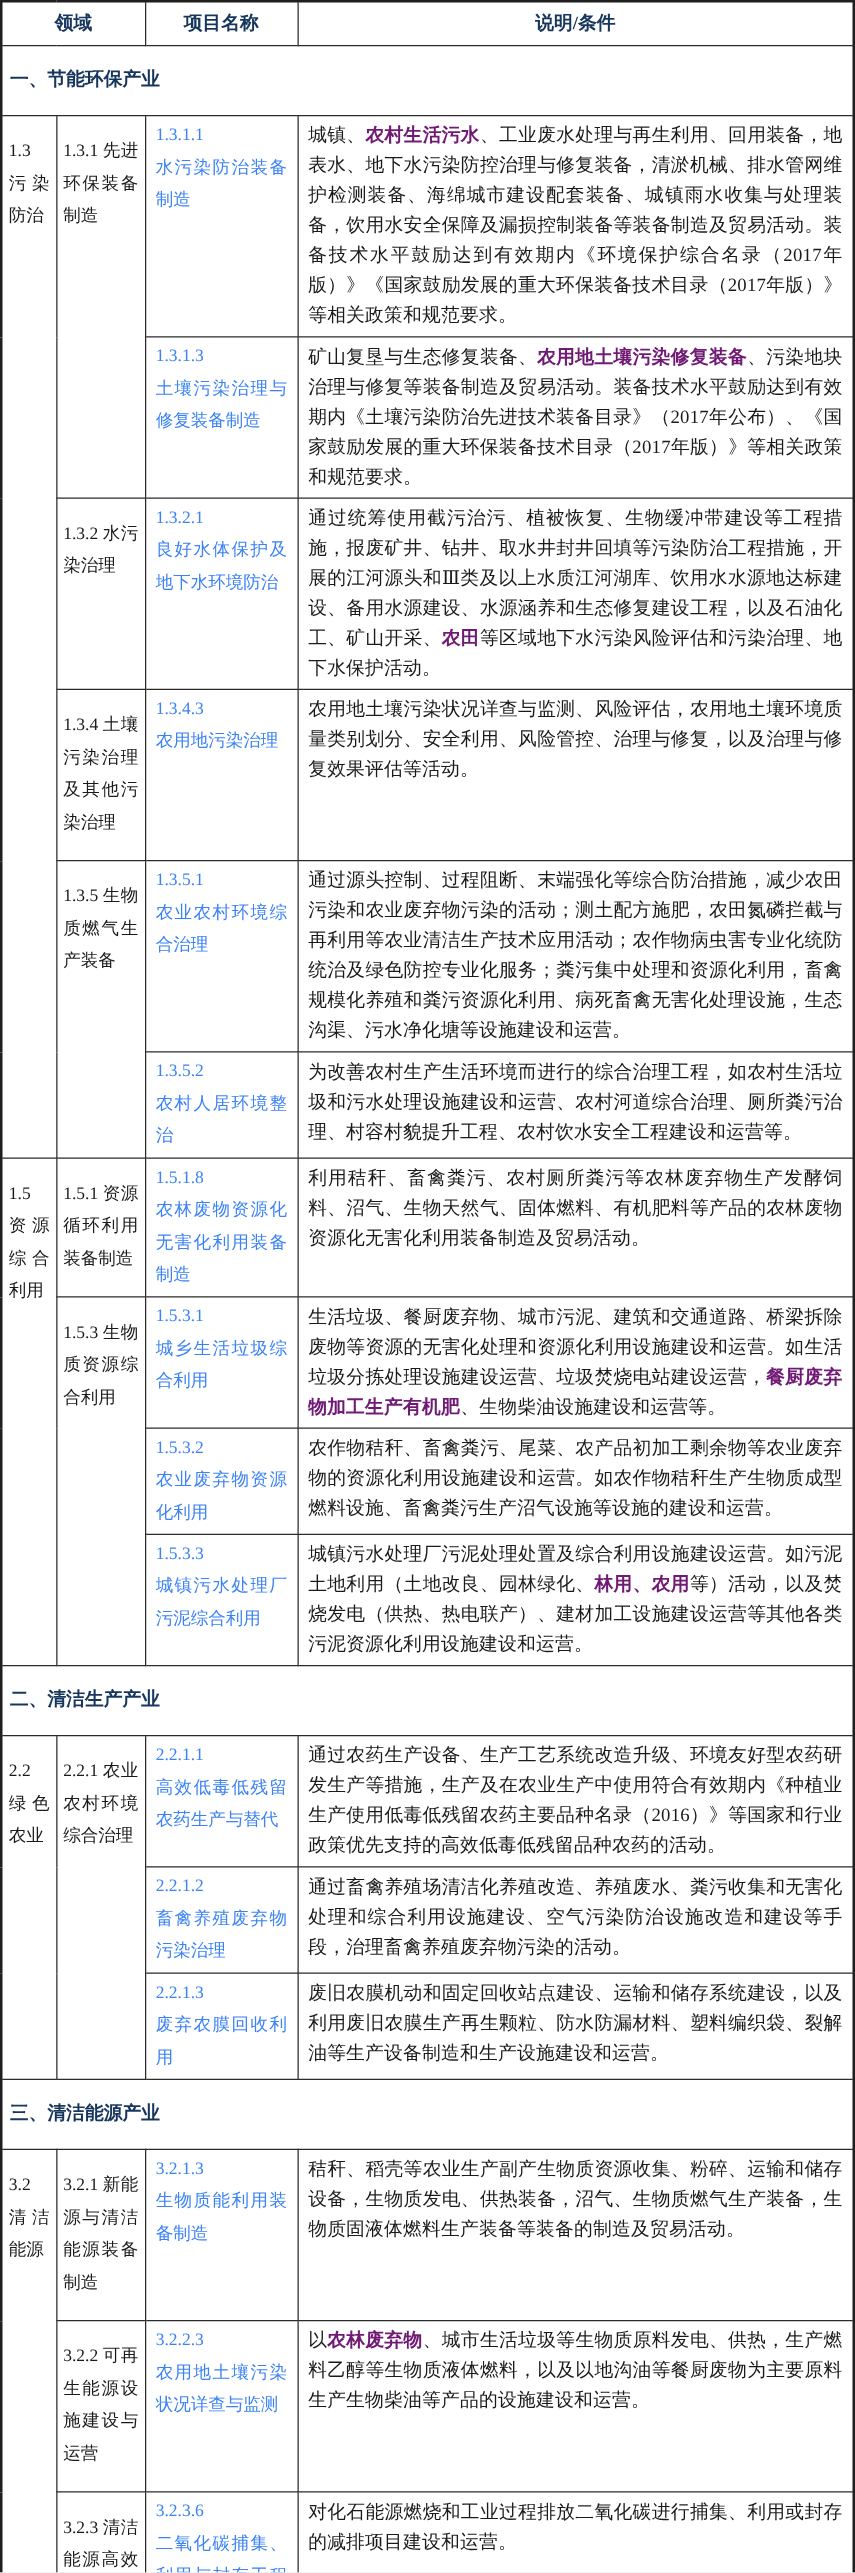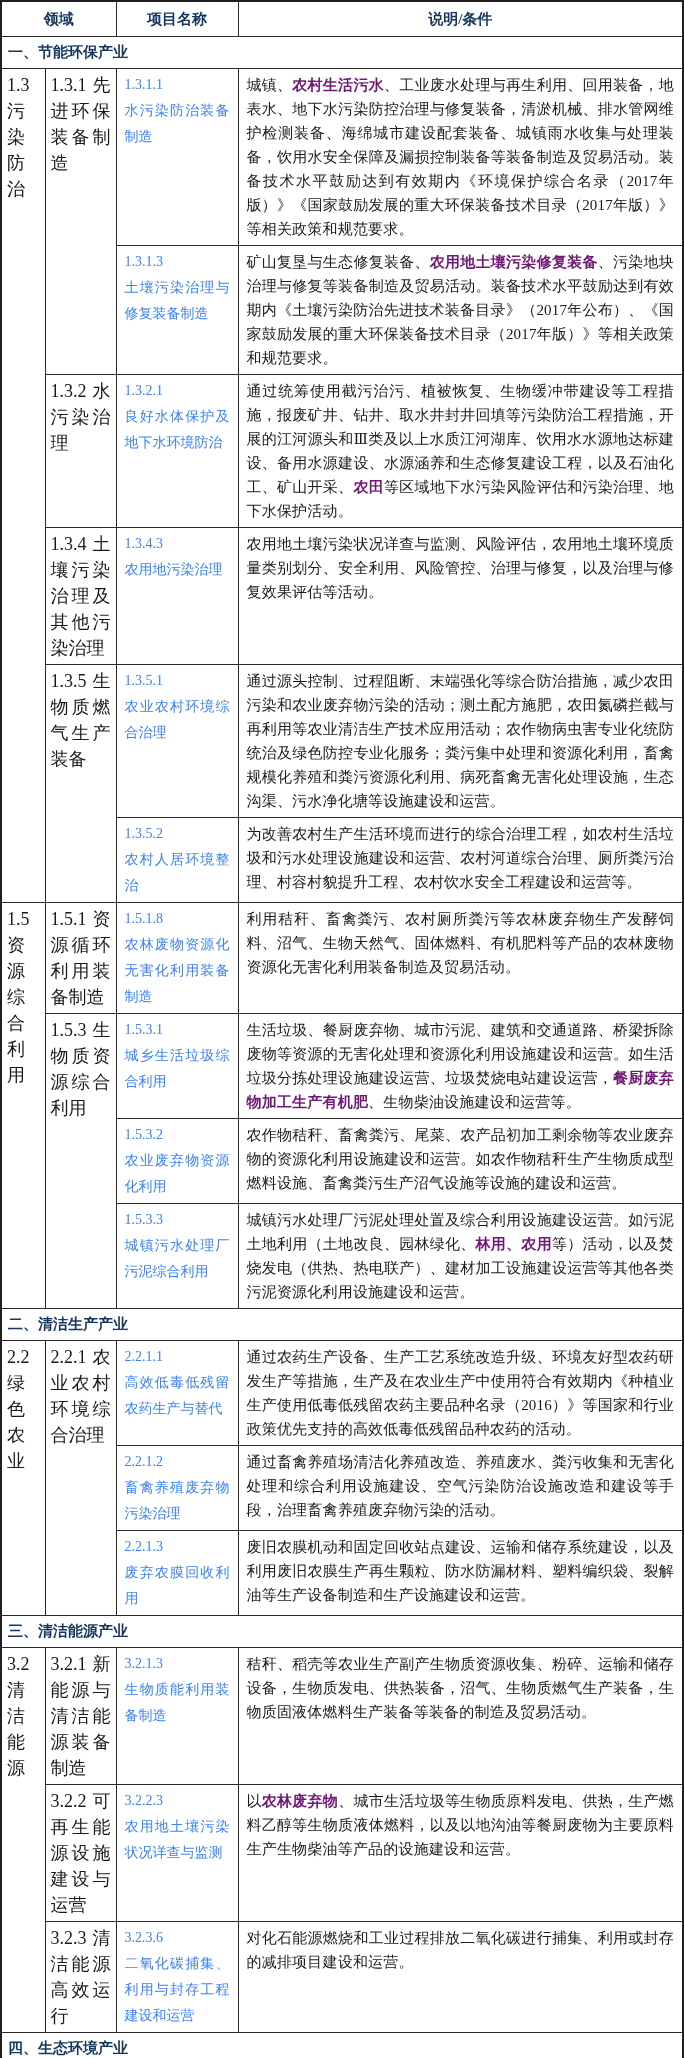--- a/index.html
+++ b/index.html
@@ -15,25 +15,25 @@
   .catalog th,.catalog td{
     border:1px solid #2b2b2b;vertical-align:top;overflow:hidden;
     word-break:break-all;
   }
   .catalog thead th{
     font-size:15px;font-weight:bold;color:#17365d;text-align:center;
     padding:6px 2px;line-height:22px;margin-left:12px;
   }
   tr.section-row td{
     color:#17365d;font-weight:bold;font-size:15px;
-    padding:5px 6px;line-height:21px;text-align:left;
+    padding:17px 6px;line-height:21px;text-align:left;
     word-break:keep-all;
   }
   td.cell{
-    font-size:18px;line-height:26px;padding:3px 5px;color:#1a1a1a;
+    font-size:14px;line-height:26px;padding:16px 5px;color:#1a1a1a;
     text-align:justify;
   }
   td.proj{
     font-size:14px;line-height:26px;padding:3px 8px;color:#3b82f6;
   }
   td.proj .pname{text-align:justify;}
   td.desc{
     font-size:15px;line-height:24px;padding:4px 8px;color:#1a1a1a;
     text-align:justify;letter-spacing:0.2px;
   }

